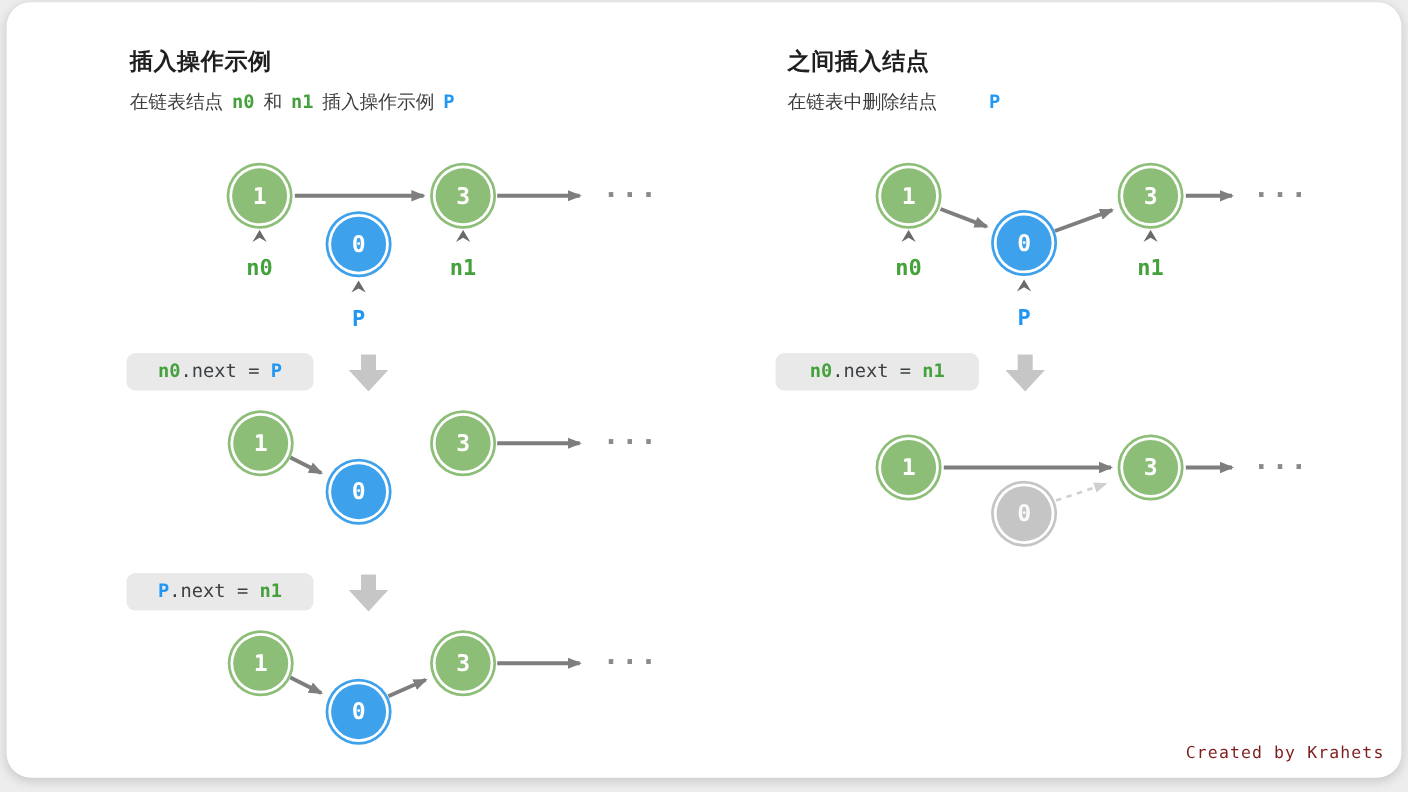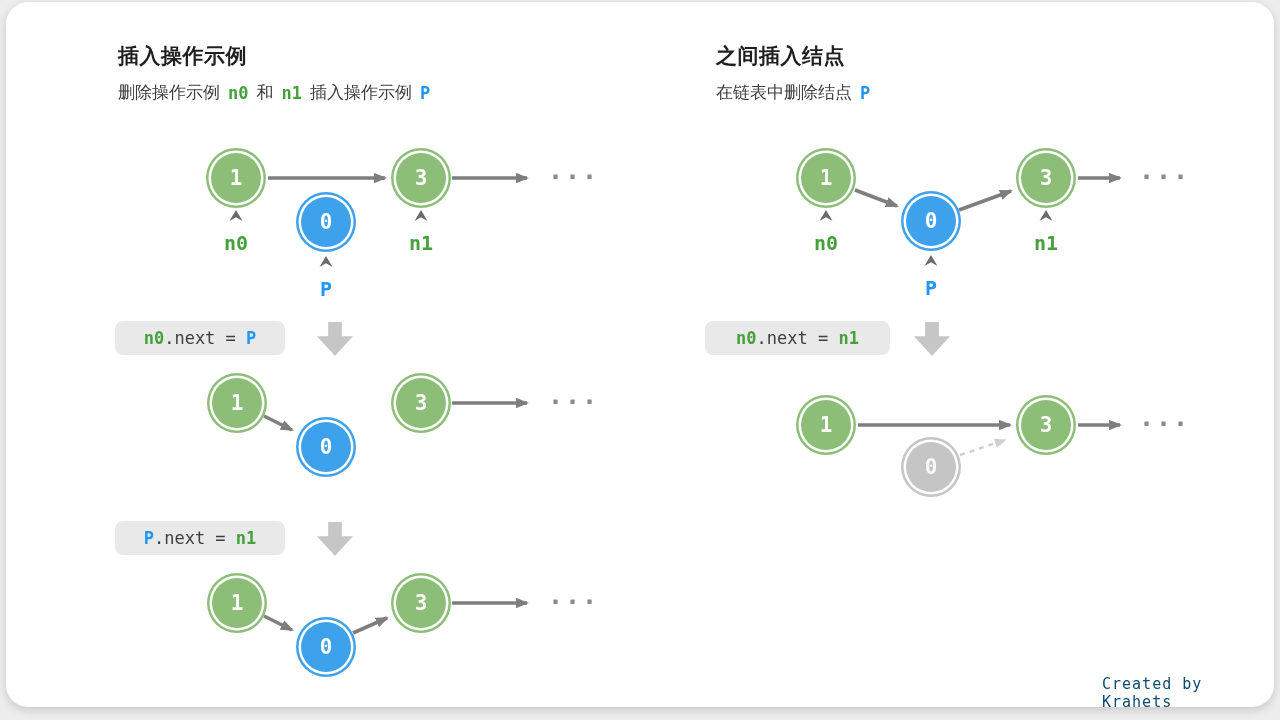--- a/index.html
+++ b/index.html
@@ -58,23 +58,23 @@
     position:absolute;width:36px;height:34px;background:#c6c6c6;
     clip-path:polygon(31% 0,69% 0,69% 42%,100% 42%,50% 100%,0 42%,31% 42%);
   }
 
   .dots{
     position:absolute;font-family:"DejaVu Sans Mono","Liberation Mono",monospace;
     font-weight:700;font-size:25px;color:#8a8a8a;letter-spacing:2px;line-height:29px;
   }
 
   .watermark{
-    position:absolute;left:1102px;top:675px;
-    font-family:"DejaVu Sans Mono","Liberation Mono",monospace;
-    font-size:15px;color:#0c4a6e;letter-spacing:1px;
+    position:absolute;left:1078px;top:675px;
+    font-family:"DejaVu Sans Mono","Liberation Mono",monospace;
+    font-size:15px;color:#7f1d1d;letter-spacing:1px;
   }
   svg.arrow-layer{position:absolute;left:0;top:0;pointer-events:none;}
 </style>
 </head>
 <body>
 
 <div class="card"></div>
 <div class="stage">
 
   <svg class="arrow-layer" width="1280" height="720" viewBox="0 0 1280 720">
@@ -101,21 +101,21 @@
     <line x1="959" y1="210" x2="1011" y2="191" stroke="#7e7e7e" stroke-width="3.6" marker-end="url(#arw)"></line>
     <line x1="1078" y1="178" x2="1120" y2="178" stroke="#7e7e7e" stroke-width="3.6" marker-end="url(#arw)"></line>
 
     <line x1="858" y1="425" x2="1010" y2="425" stroke="#7e7e7e" stroke-width="3.6" marker-end="url(#arw)"></line>
     <line x1="960" y1="455" x2="1005" y2="440" stroke="#d0d0d0" stroke-width="2.4" stroke-dasharray="5 5" marker-end="url(#arwl)"></line>
     <line x1="1078" y1="425" x2="1120" y2="425" stroke="#7e7e7e" stroke-width="3.6" marker-end="url(#arw)"></line>
   </svg>
 
   <div class="panel-title" style="left:118px;top:42px;">插入操作示例</div>
   <div class="panel-sub" style="left:118px;top:81px;">
-    <span>删除操作示例</span>
+    <span>在链表结点</span>
       <span class="mono id-green">n0</span>
       <span>和</span>
       <span class="mono id-green">n1</span>
       <span>插入操作示例</span>
       <span class="mono id-blue">P</span>
   </div>
 
   <div class="node green" style="left:211px;top:153px;">
       <span>1</span>
     </div>
@@ -161,21 +161,21 @@
     </div>
   <div class="node green" style="left:396px;top:578px;">
       <span>3</span>
     </div>
   <div class="node blue" style="left:301px;top:622px;">
       <span>0</span>
     </div>
   <div class="dots" style="left:548px;top:581px;">...</div>
 
   <div class="panel-title" style="left:716px;top:42px;">之间插入结点</div>
-  <div class="panel-sub" style="left:716px;top:81px;">
+  <div class="panel-sub" style="left:716px;top:81px;gap:39px;">
     <span>在链表中删除结点</span>
       <span class="mono id-blue">P</span>
   </div>
 
   <div class="node green" style="left:801px;top:153px;">
       <span>1</span>
     </div>
   <div class="node green" style="left:1021px;top:153px;">
       <span>3</span>
     </div>

